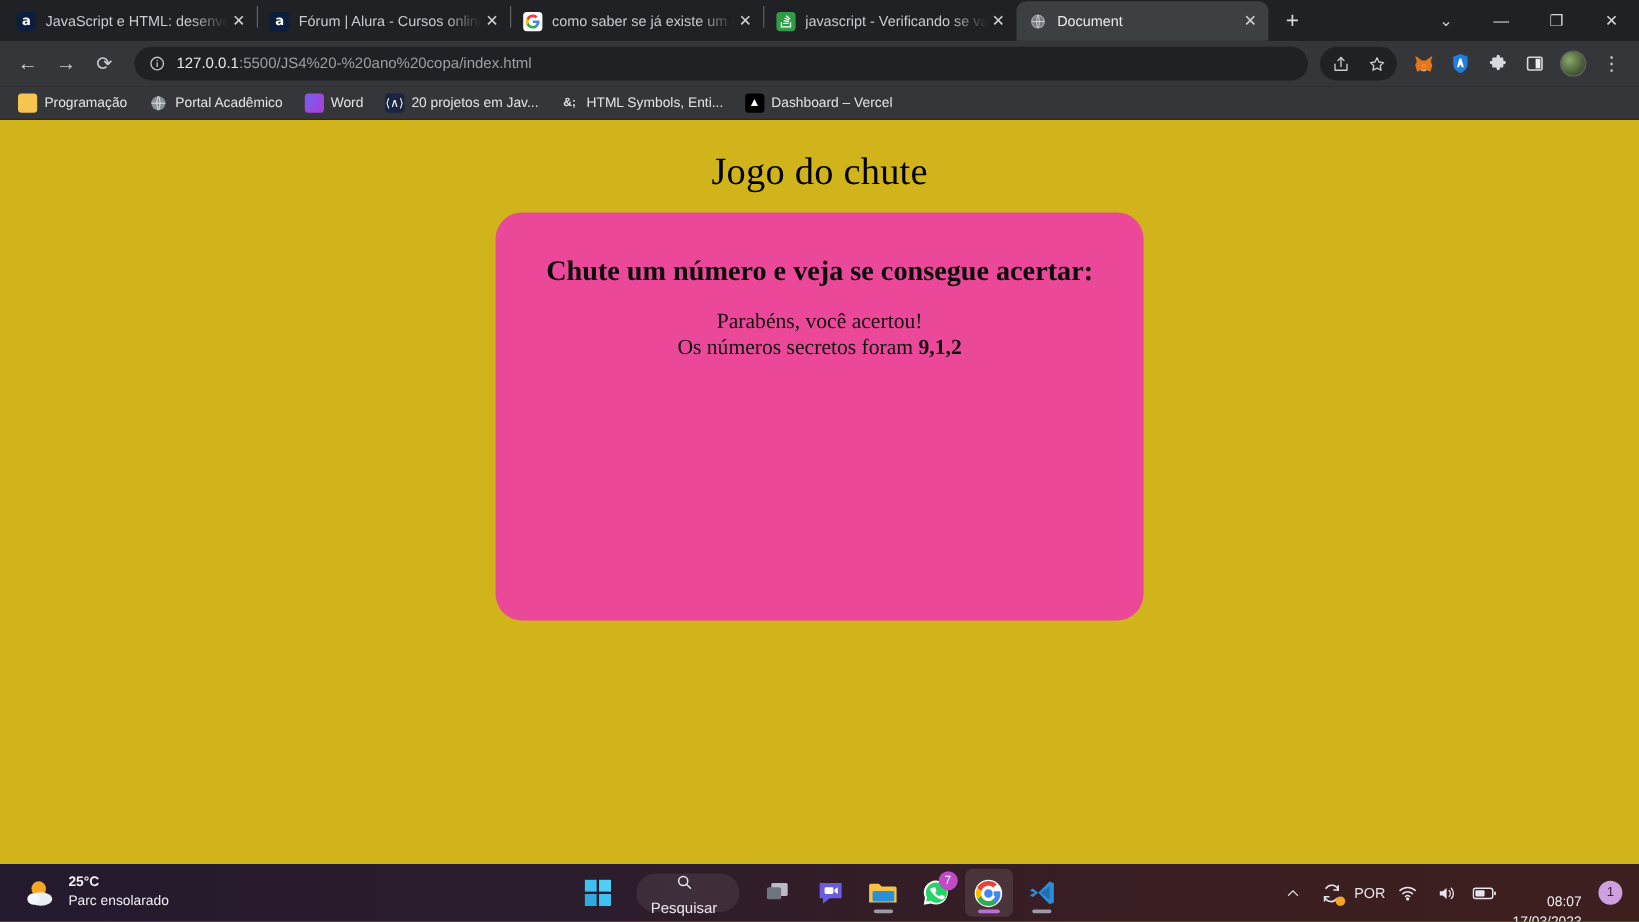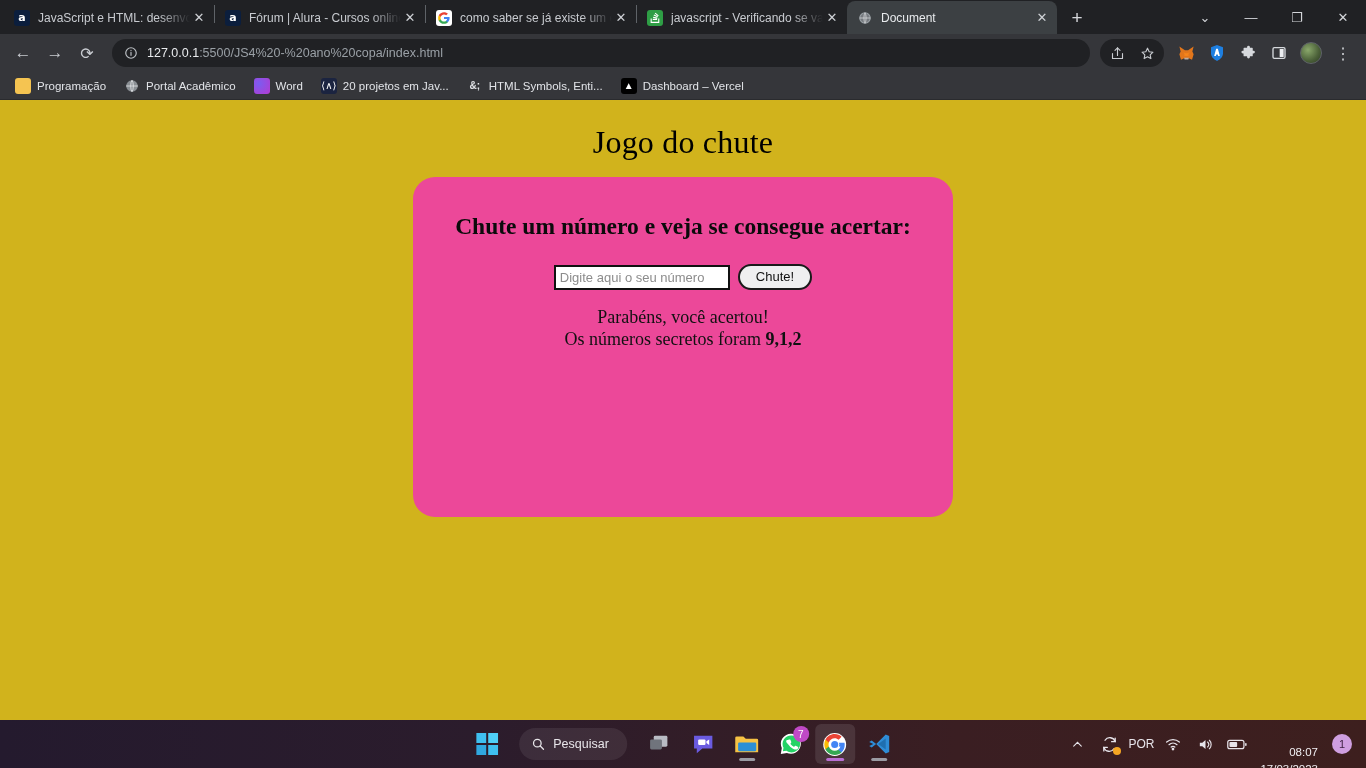--- a/index.html
+++ b/index.html
@@ -169,21 +169,21 @@
   }
   .tb-item.active { background: rgba(255,255,255,.10); }
   .tb-item .underline {
     position: absolute; bottom: 3px; left: 50%; transform: translateX(-50%);
     width: 16px; height: 3px; border-radius: 2px; background: #9b9ba3;
   }
   .tb-item.active .underline { width: 18px; background: #b96fd4; }
   .searchpill {
     height: 32px; background: rgba(255,255,255,.08); border-radius: 16px;
     display: flex; align-items: center; gap: 8px; padding: 0 18px 0 12px;
-    font-size: 12.5px; color: #e8e6ea; margin: 0 8px;
+    font-size: 12.5px; color: #e8e6ea; margin: 0 8px; flex-direction: column;
   }
   .badge {
     position: absolute; top: 2px; right: 2px; min-width: 16px; height: 16px;
     background: #c049c6; border-radius: 8px; color: #fff; font-size: 10px;
     display: flex; align-items: center; justify-content: center; padding: 0 3px;
   }
   .tray {
     position: absolute; right: 0; display: flex; align-items: center;
     gap: 6px; padding-right: 10px; height: 48px;
   }
@@ -351,34 +351,43 @@
       <span>Dashboard – Vercel</span>
     </div>
   </div>
 
   <div class="viewport">
     <div class="page-title">Jogo do chute</div>
 
     <div class="card">
       <h2>Chute um número e veja se consegue acertar:</h2>
 
-      <div class="form-row">
-        <input class="guess-input" type="text" placeholder="Digite aqui o seu número" style="">
-        <button class="btn">Chute!</button>
-      </div>
 
       <div class="result">
         <div>Parabéns, você acertou!</div>
         <div><span>Os números secretos foram </span><span class="secret">9,1,2</span></div>
       </div>
 
     </div>
   </div>
 
   <div class="taskbar">
+    <div class="weather">
+      <span style="display:flex;">
+        <svg width="28" height="26" viewBox="0 0 32 30">
+          <circle cx="14" cy="11" r="7" fill="#f5a623"></circle>
+          <ellipse cx="16" cy="21" rx="11" ry="6.5" fill="#e9eef5"></ellipse>
+          <ellipse cx="9" cy="21" rx="6" ry="5.5" fill="#f4f7fb"></ellipse>
+        </svg>
+      </span>
+      <span class="wtxt">
+        <b>25°C</b>
+        <span>Parc ensolarado</span>
+      </span>
+    </div>
 
     <div class="tb-center">
       <div class="tb-item">
         <svg width="22" height="22" viewBox="0 0 22 22">
           <rect x="0" y="0" width="10" height="10" fill="#3fc0f0"></rect>
             <rect x="12" y="0" width="10" height="10" fill="#4fd0f7"></rect>
           <rect x="0" y="12" width="10" height="10" fill="#30a8e0"></rect>
             <rect x="12" y="12" width="10" height="10" fill="#3fc0f0"></rect>
         </svg>
       </div>

